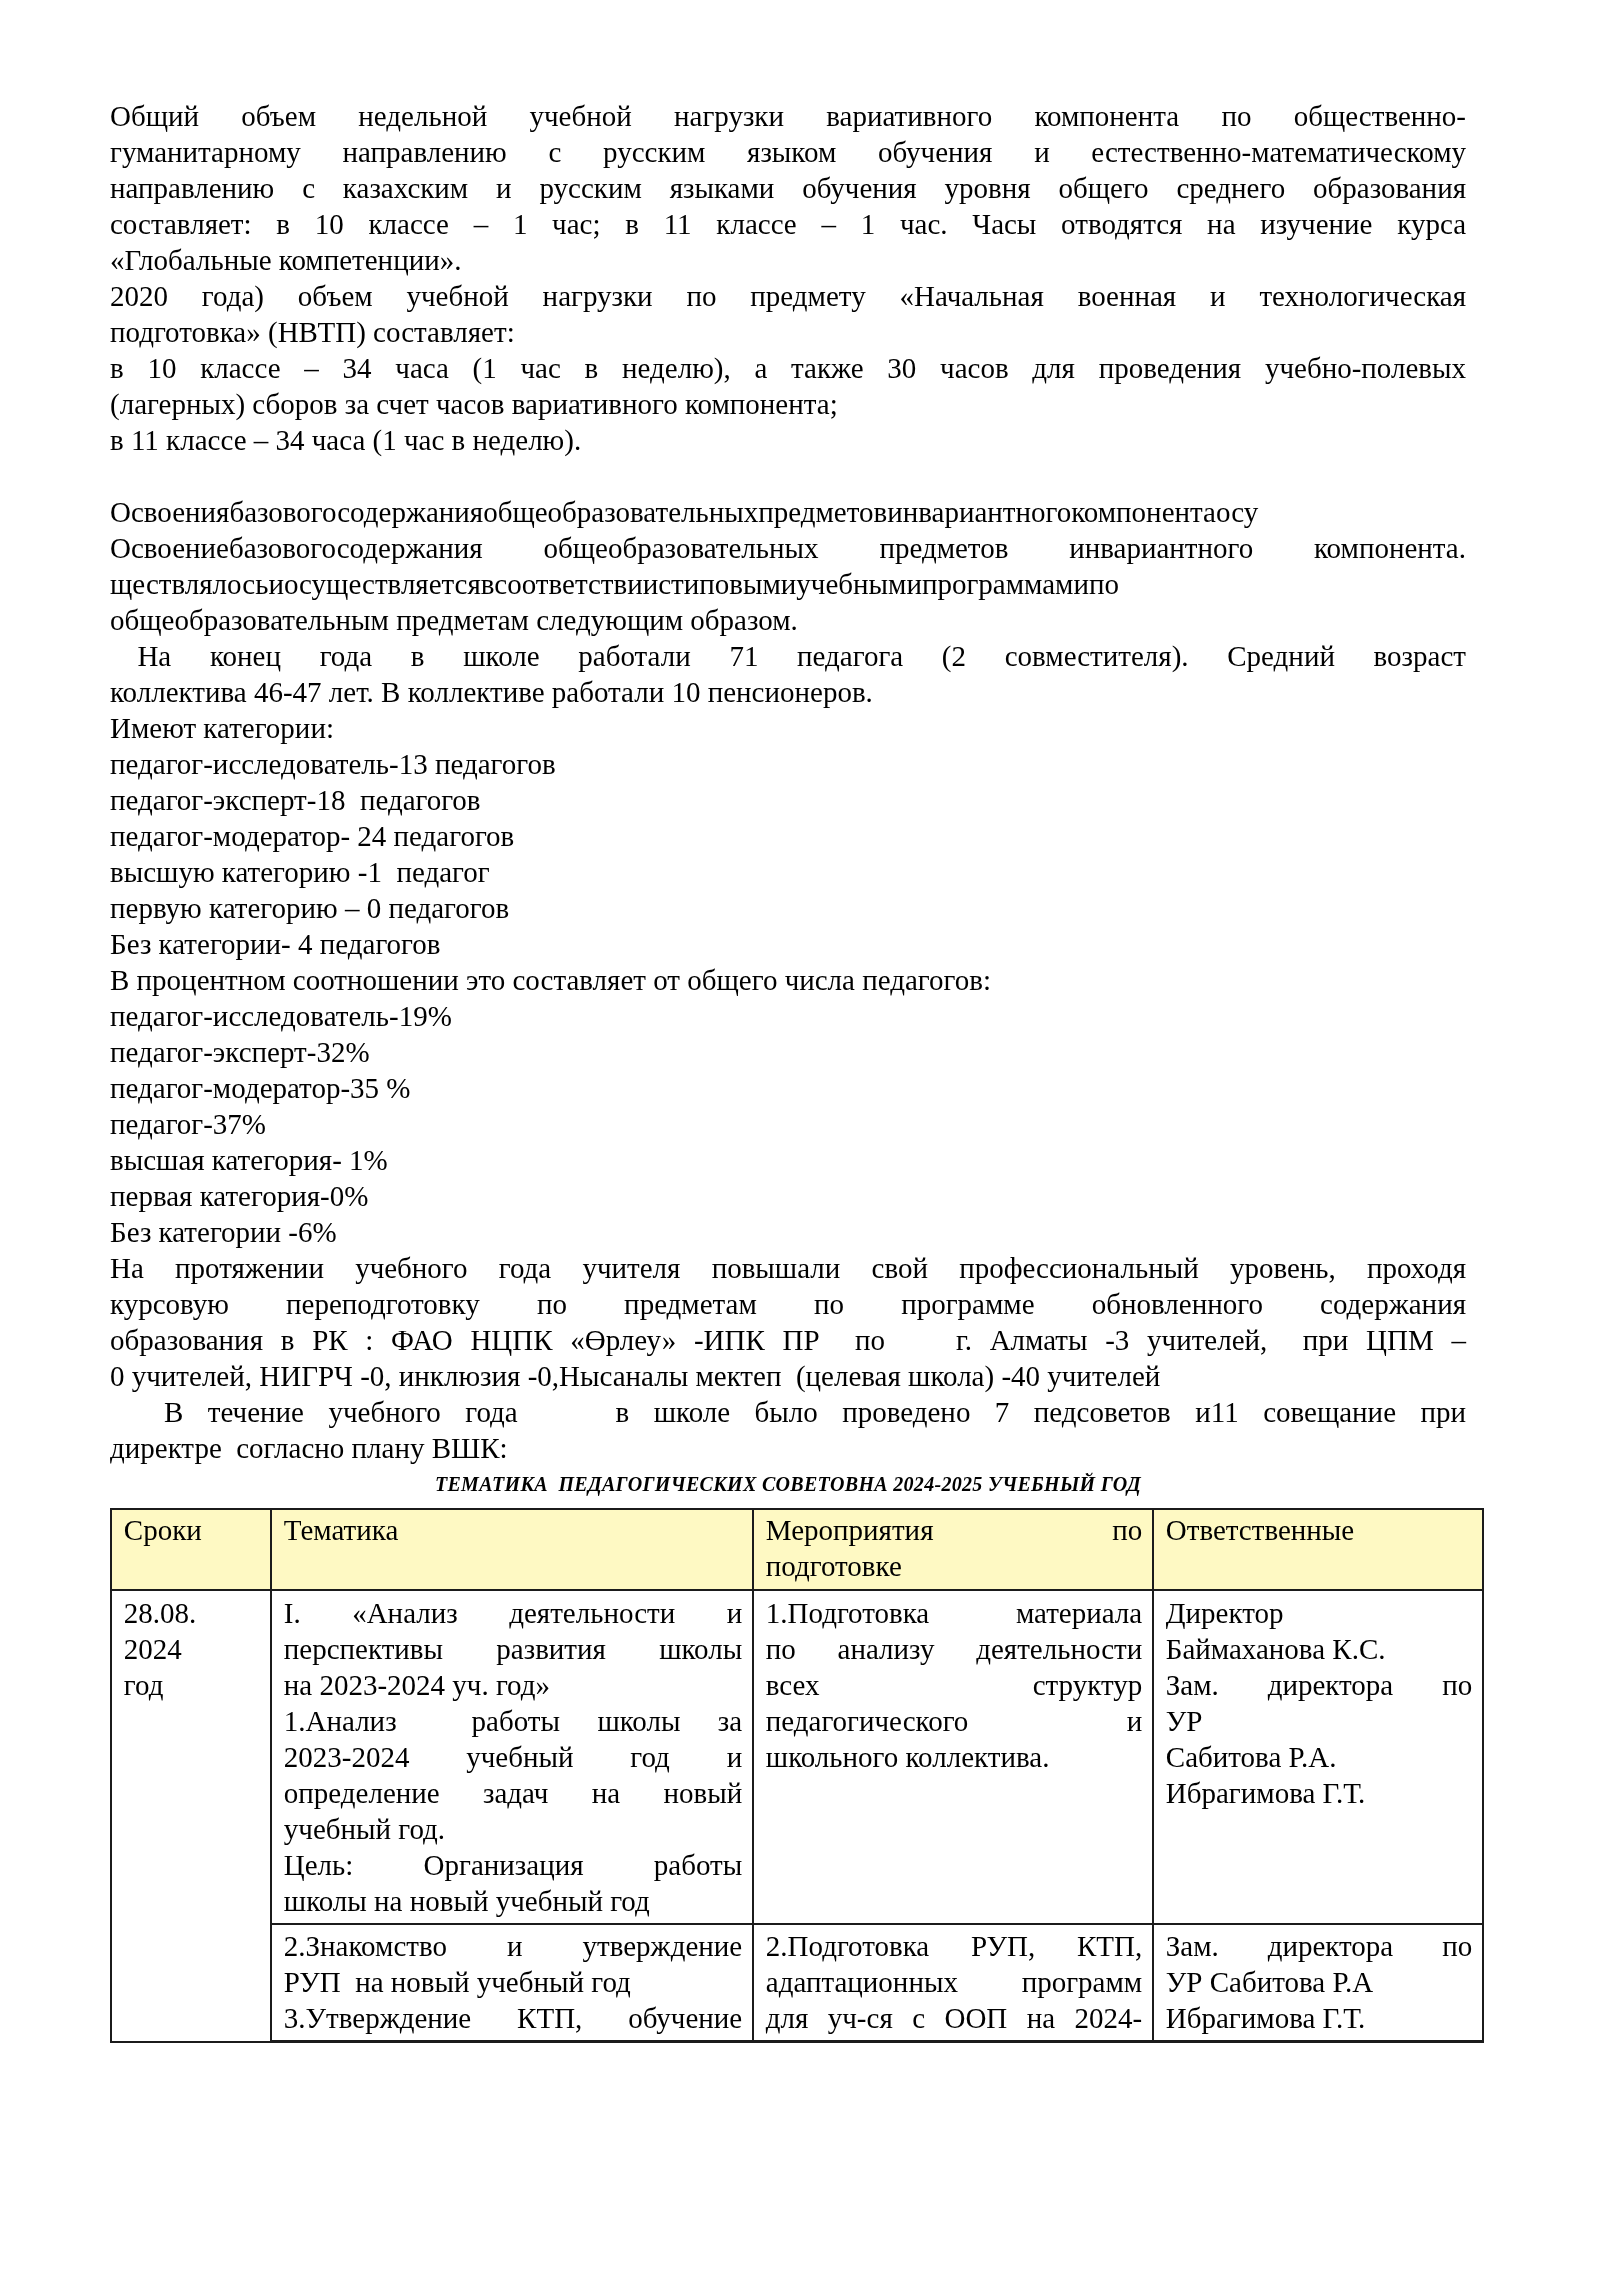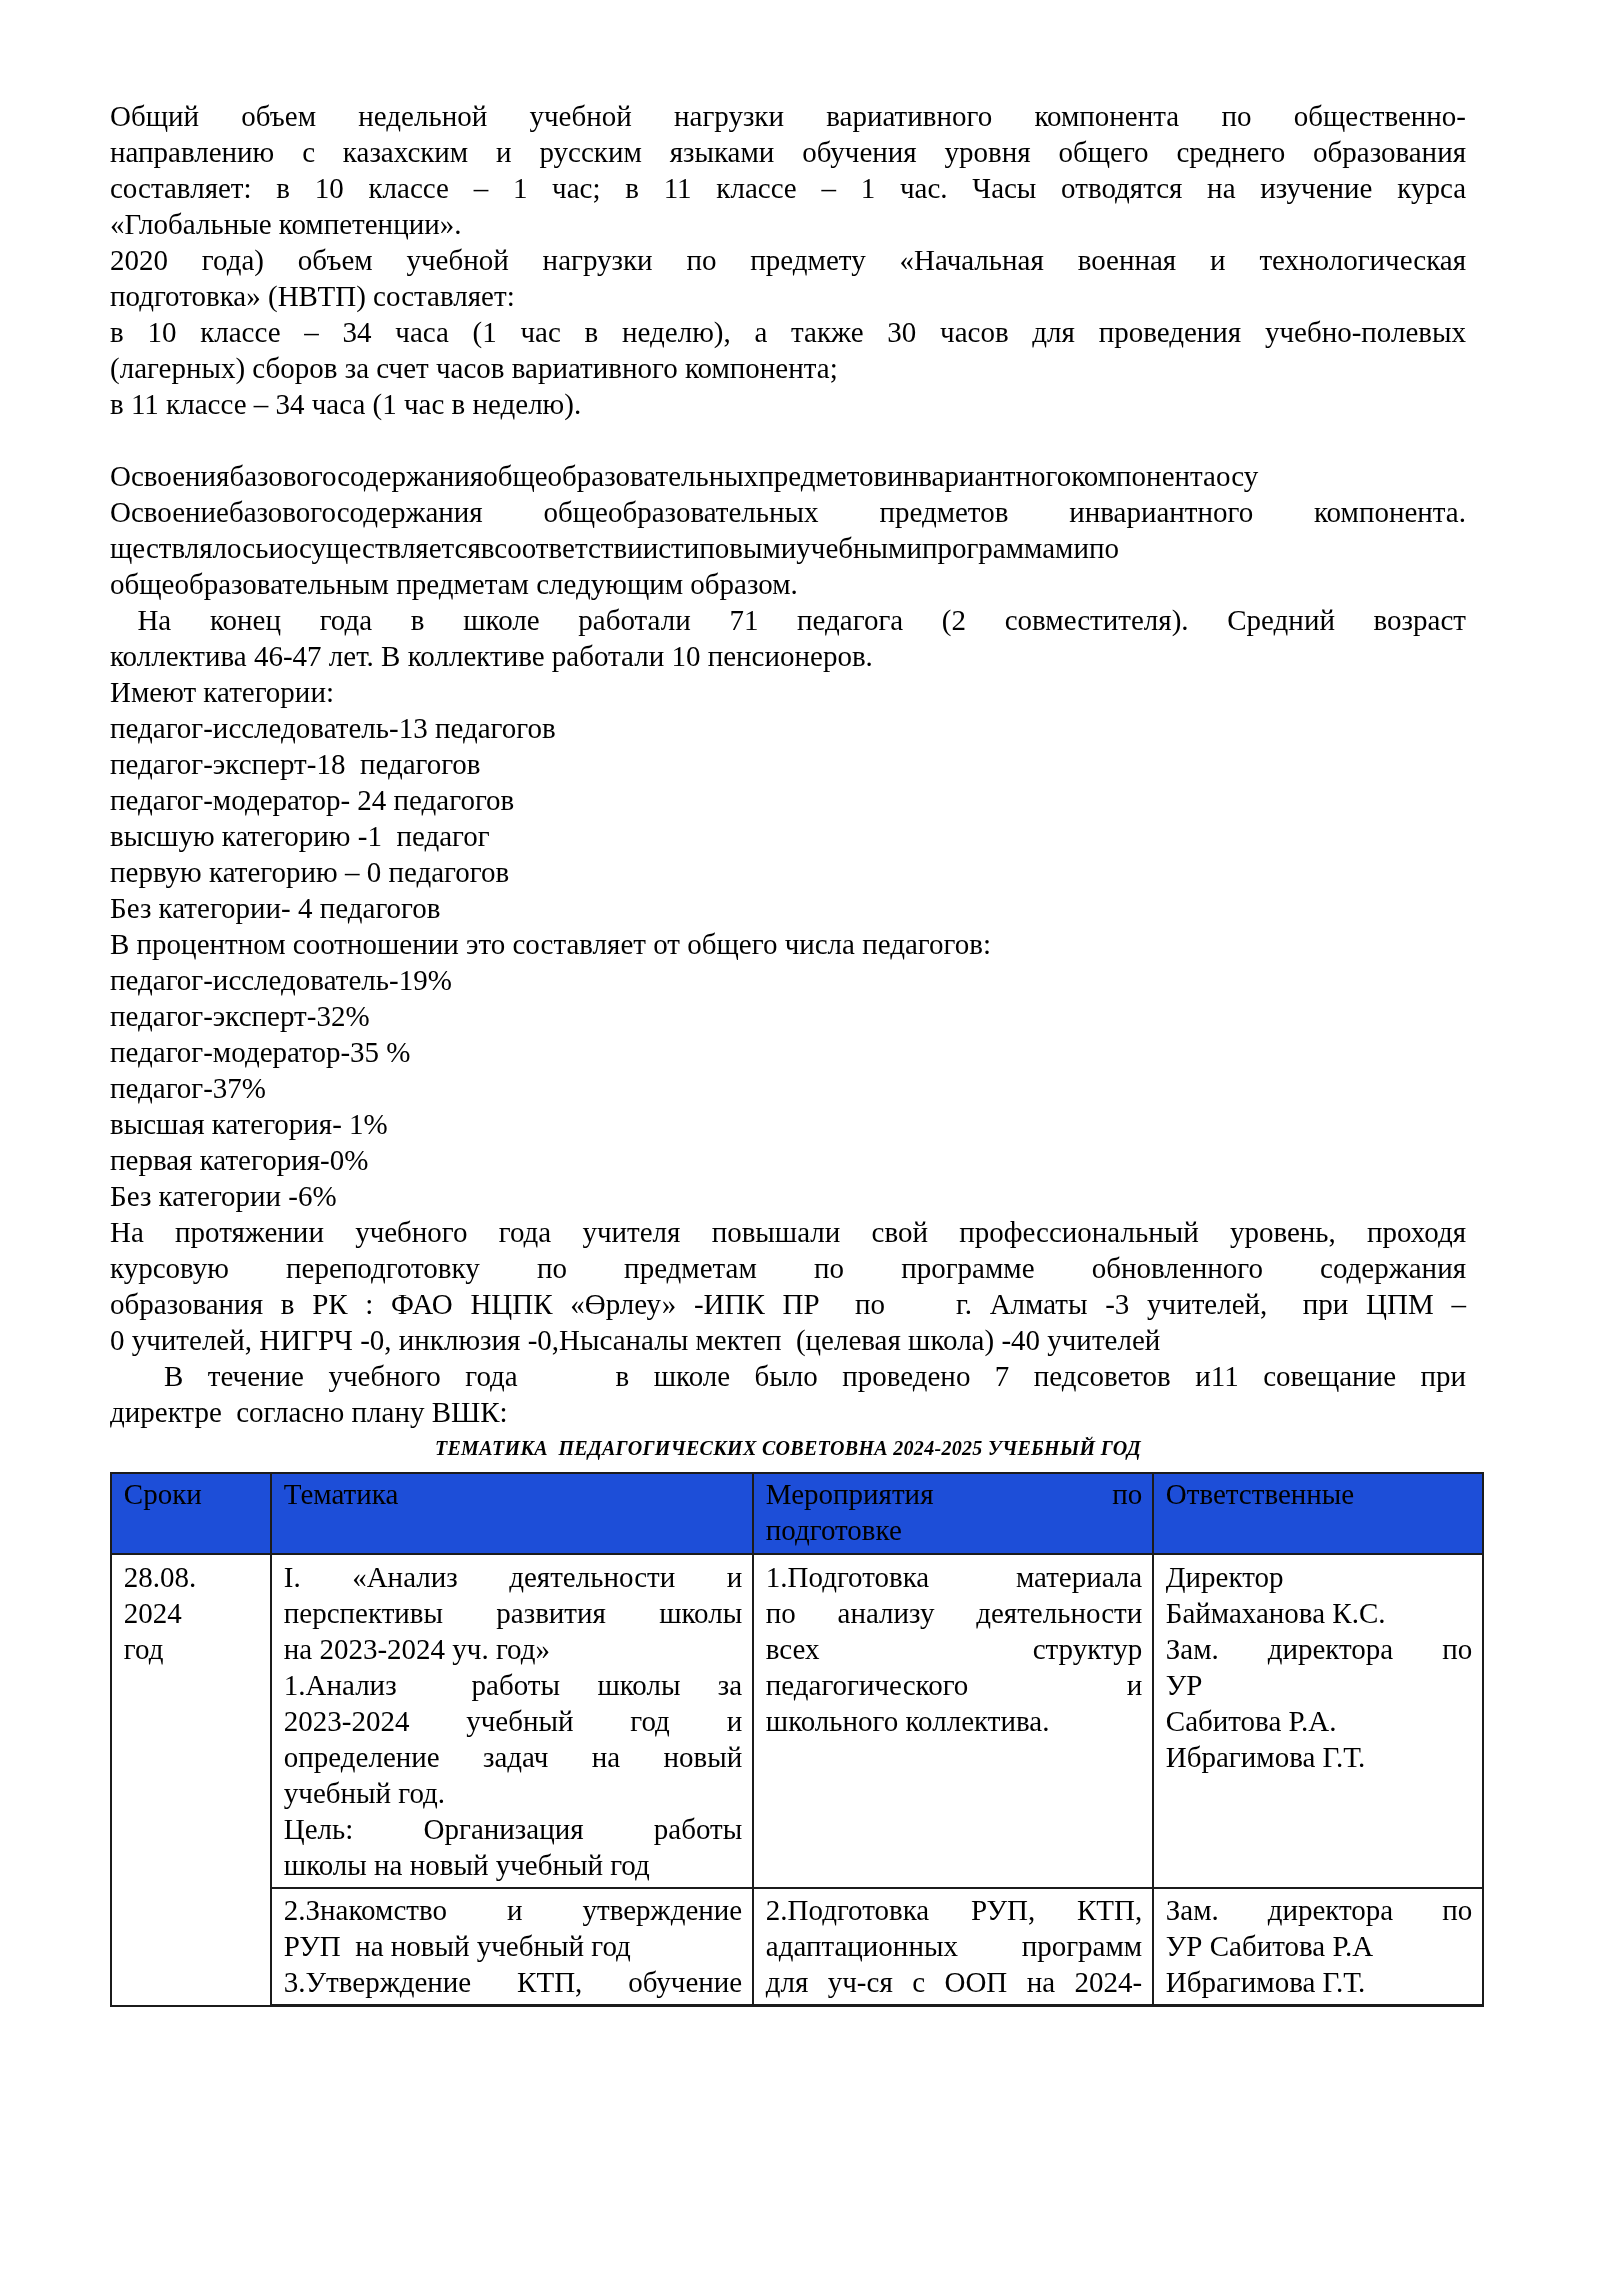--- a/index.html
+++ b/index.html
@@ -40,36 +40,37 @@
     line-height:36px;
   }
   table.council th, table.council td{
     border:2px solid #1b1b1b;
     vertical-align:top;
     padding:3.9px 9.8px 3.9px 11.8px;
     font-weight:normal;
     text-align:left;
   }
   table.council thead th{
-    background:#1d4ed8;
+    background:#fef9c3;
     padding-top:2px;
     height:73px;
   }
   table.council tbody tr:last-child td{
     border-bottom-width:3.9px;
   }
   td .tline, th .tline{min-height:36px;}
 </style>
 </head>
 <body>
 
 <div class="page">
   <div class="content">
     <div id="body-lines">
         <div class="tline just">Общий объем недельной учебной нагрузки вариативного компонента по общественно-</div>
+        <div class="tline just">гуманитарному направлению с русским языком обучения и естественно-математическому</div>
         <div class="tline just">направлению с казахским и русским языками обучения уровня общего среднего образования</div>
         <div class="tline just">составляет: в 10 классе – 1 час; в 11 классе – 1 час. Часы отводятся на изучение курса</div>
         <div class="tline">«Глобальные компетенции».</div>
         <div class="tline just">2020 года) объем учебной нагрузки по предмету «Начальная военная и технологическая</div>
         <div class="tline">подготовка» (НВТП) составляет:</div>
         <div class="tline just">в 10 классе – 34 часа (1 час в неделю), а также 30 часов для проведения учебно-полевых</div>
         <div class="tline">(лагерных) сборов за счет часов вариативного компонента;</div>
         <div class="tline">в 11 классе – 34 часа (1 час в неделю).</div>
         <div class="tline blank">&nbsp;</div>
         <div class="tline">Освоениябазовогосодержанияобщеобразовательныхпредметовинвариантногокомпонентаосу</div>

